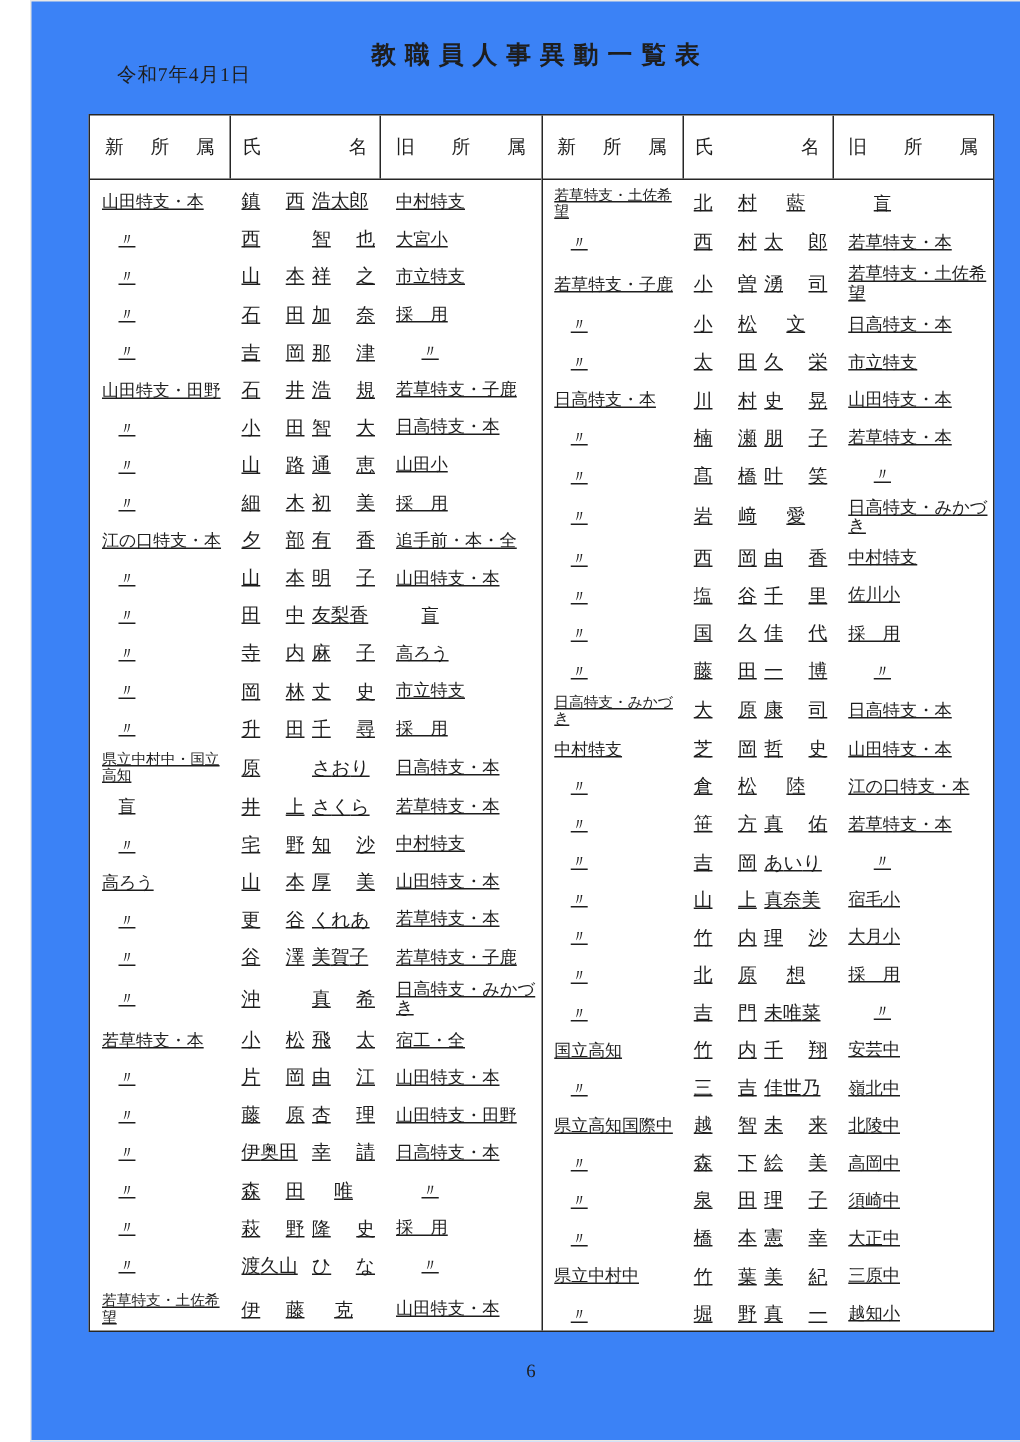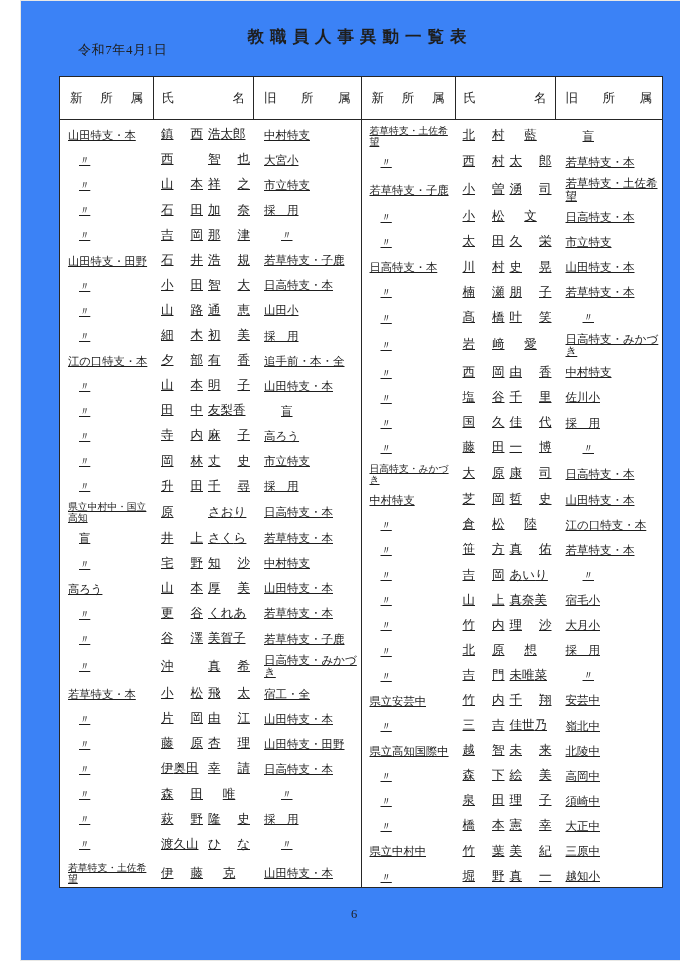--- a/index.html
+++ b/index.html
@@ -806,21 +806,21 @@
               </span>
               <span class="mei">
                 <span>未</span>
                 <span>唯</span>
                 <span>菜</span>
               </span>
             </div>
             <div class="c old ind">〃</div>
           </div>
           <div class="row">
-            <div class="c new">県立安芸中</div>
+            <div class="c new">国立高知</div>
             <div class="c name">
               <span class="sei j2">
                 <span>竹</span>
                 <span>内</span>
               </span>
               <span class="mei j2">
                 <span>千</span>
                 <span>翔</span>
               </span>
             </div>

